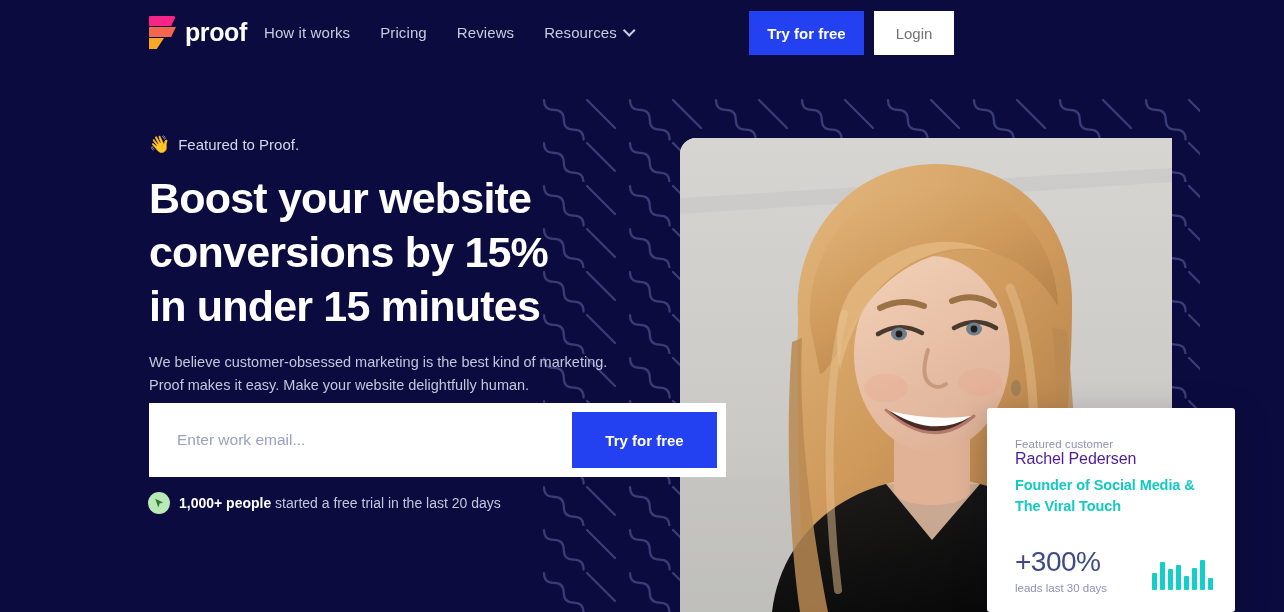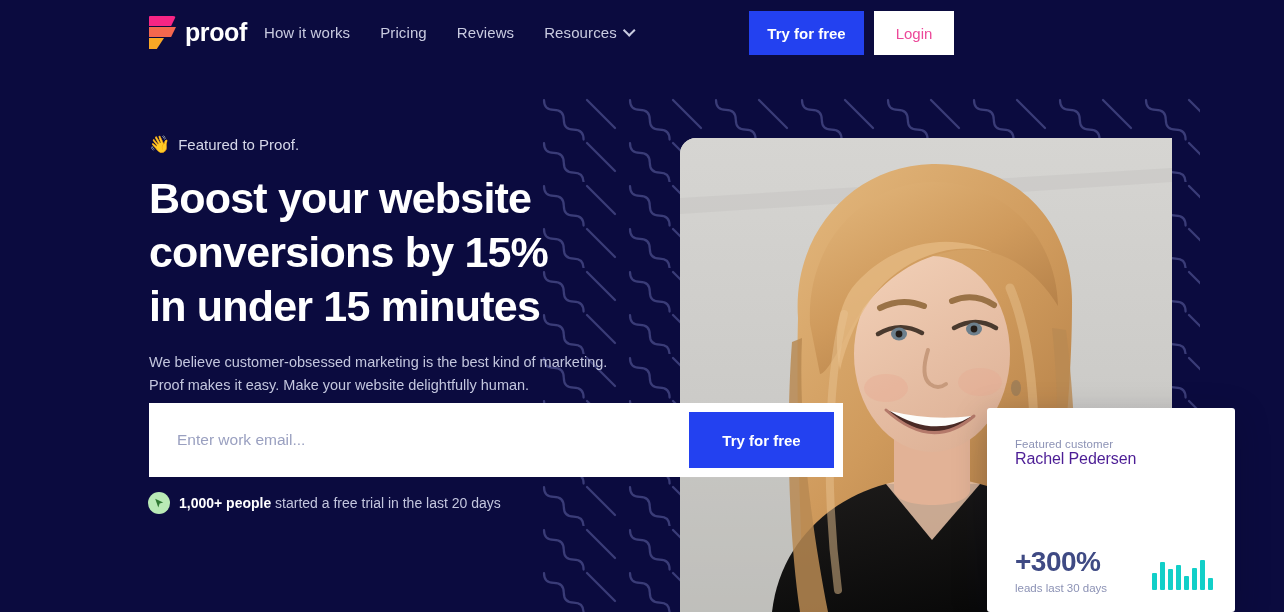--- a/index.html
+++ b/index.html
@@ -45,41 +45,41 @@
   .chev { display:inline-block; width:9px; height:9px; border-right:2px solid #c9cbe0;
           border-bottom:2px solid #c9cbe0; transform:rotate(45deg) translate(-1px,-2px); }
 
   .hdr-actions { position:absolute; right:142px; top:11px; display:flex; gap:10px; }
   .btn-try-hdr {
     width:115px; height:44px; background:#2341f0; color:#fff;
     font-size:15px; font-weight:600; border:none; cursor:pointer;
     display:flex; align-items:center; justify-content:center;
   }
   .btn-login {
-    width:80px; height:44px; background:#ffffff; color:#ec4899;
+    width:80px; height:44px; background:#ffffff; color:#737373;
     font-size:15px; font-weight:500; border:none; cursor:pointer;
     display:flex; align-items:center; justify-content:center;
   }
 
   
   .hero-left { position:absolute; left:149px; top:136px; width:480px; z-index:20; }
   .welcome { display:flex; align-items:center; gap:8px; margin-bottom:18px; }
   .wave { font-size:17px; line-height:1; }
   .welcome-text { color:#d5d7e8; font-size:15px; font-weight:400; }
   .headline {
     color:#ffffff; font-size:43px; line-height:54px; font-weight:700;
     letter-spacing:-0.8px; width:445px; margin-bottom:18px;
   }
   .sub {
     color:#c3c6de; font-size:14.5px; line-height:23px; font-weight:400; width:470px;
   }
 
   
   .form-card {
-    position:absolute; left:149px; top:403px; width:694px; height:74px;
+    position:absolute; left:149px; top:403px; width:577px; height:74px;
     background:#ffffff; z-index:25; display:flex; align-items:center;
   }
   .email-input {
     flex:1; height:74px; border:none; outline:none; background:transparent;
     padding-left:28px; font-family:"Liberation Sans", sans-serif;
     font-size:15.5px; color:#3b3f63;
   }
   .email-input::placeholder { color:#9aa0c0; }
   .btn-try-form {
     width:145px; height:56px; margin-right:9px; background:#2341f0; color:#fff;
@@ -107,21 +107,21 @@
   .feat-card {
     position:absolute; left:987px; top:408px; width:248px; height:204px;
     background:#ffffff; border-radius:3px; z-index:30;
     box-shadow:0 10px 34px rgba(4,4,30,0.26);
     padding:30px 26px 12px 28px;
   }
   .feat-label { font-size:11.5px; color:#8c92b5; font-weight:500; letter-spacing:0.1px; }
   .feat-name { font-size:16px; color:#4c1d95; font-weight:500; letter-spacing:-0.1px; }
   .feat-role { font-size:14.5px; color:#12c9c3; font-weight:700; margin-top:7px; line-height:21px; letter-spacing:-0.1px; }
   .feat-bottom { position:absolute; left:28px; bottom:18px; right:22px; display:flex; align-items:flex-end; justify-content:space-between; }
-  .feat-metric { font-size:28px; color:#3f4a84; font-weight:700; letter-spacing:-0.5px; line-height:1;margin-top:32px; }
+  .feat-metric { font-size:28px; color:#3f4a84; font-weight:400; letter-spacing:-0.5px; line-height:1;margin-top:32px; }
   .feat-metric-sub { font-size:11.5px; color:#8c92b5; font-weight:500; margin-top:6px; }
   .sparkbars { display:flex; align-items:flex-end; gap:3px; height:32px; margin-bottom:4px; }
   .sparkbar { width:5px; background:#12cfc8; border-radius:1px; }
 </style>
 </head>
 <body>
 
 <div id="root">
 
   <svg class="pattern" viewBox="0 0 660 516" preserveAspectRatio="none">
@@ -264,20 +264,24 @@
       <path d="M330 150 C358 216, 360 330, 346 440" stroke="#e4bb86" stroke-width="9" fill="none" opacity="0.55" stroke-linecap="round"></path>
       <path d="M164 176 C146 250, 146 360, 158 452" stroke="#e8c28f" stroke-width="8" fill="none" opacity="0.5" stroke-linecap="round"></path>
 
       <ellipse cx="336" cy="250" rx="5" ry="8" fill="#9b7c58" opacity="0.8"></ellipse>
     </svg>
   </div>
 
   <div class="feat-card">
     <div class="feat-label">Featured customer</div>
     <div class="feat-name">Rachel Pedersen</div>
+    <div class="feat-role">
+      <span>Founder of Social Media &amp;</span><br>
+      <span>The Viral Touch</span>
+    </div>
     <div class="feat-bottom">
       <div>
         <div class="feat-metric">+300%</div>
         <div class="feat-metric-sub">leads last 30 days</div>
       </div>
       <div class="sparkbars">
           <span class="sparkbar" style="height: 17px;"></span>
           <span class="sparkbar" style="height: 28px;"></span>
           <span class="sparkbar" style="height: 21px;"></span>
           <span class="sparkbar" style="height: 25px;"></span>

